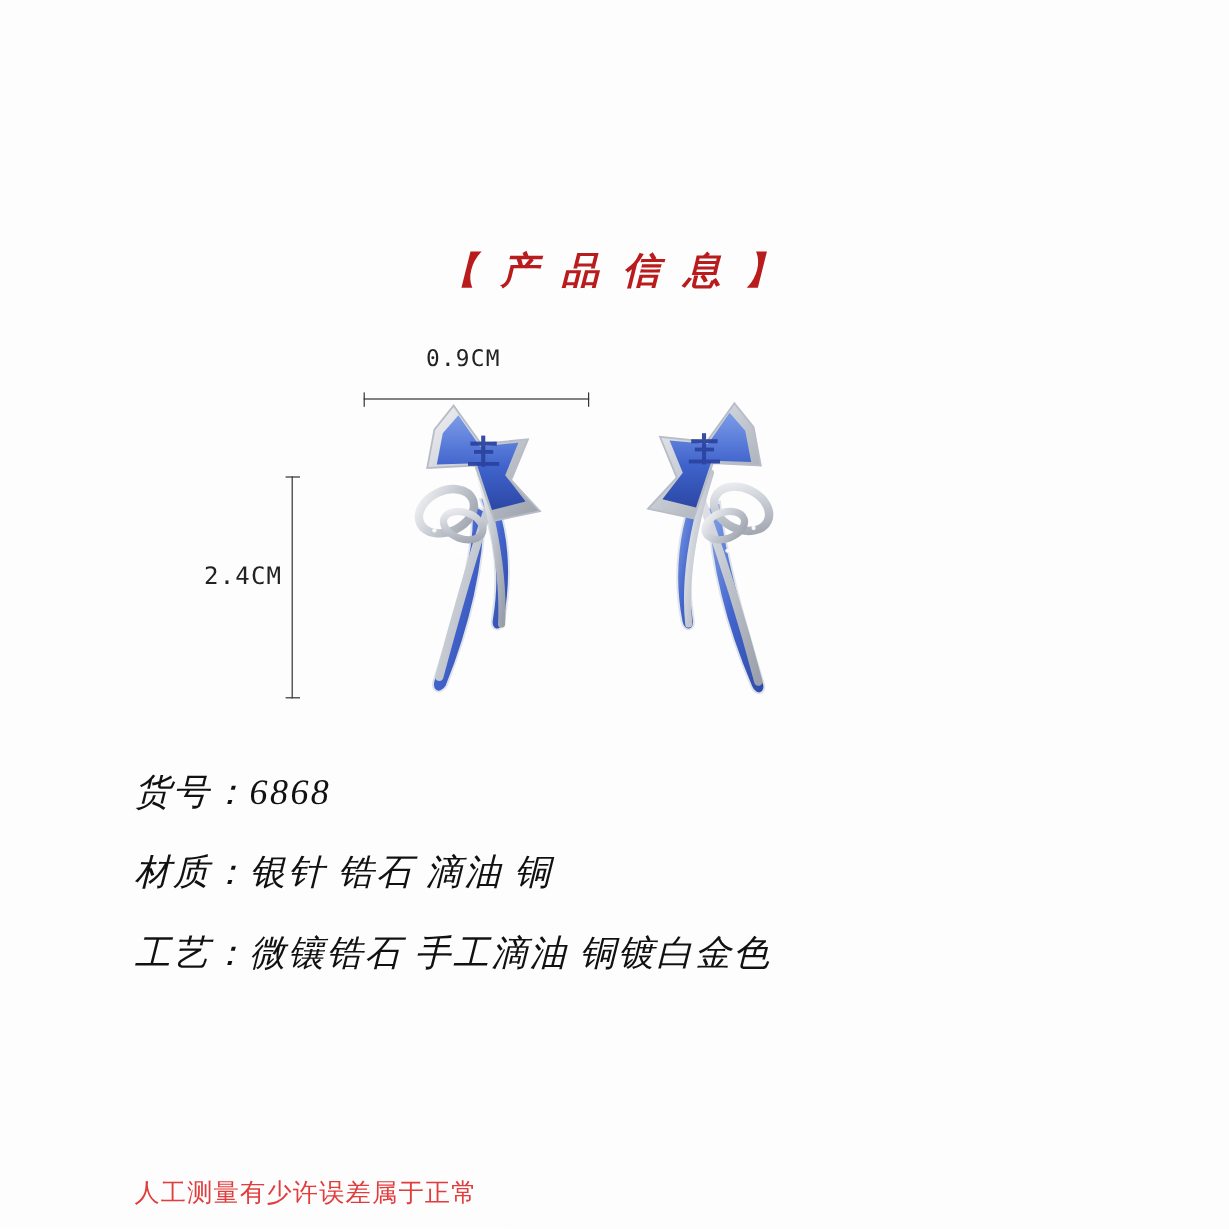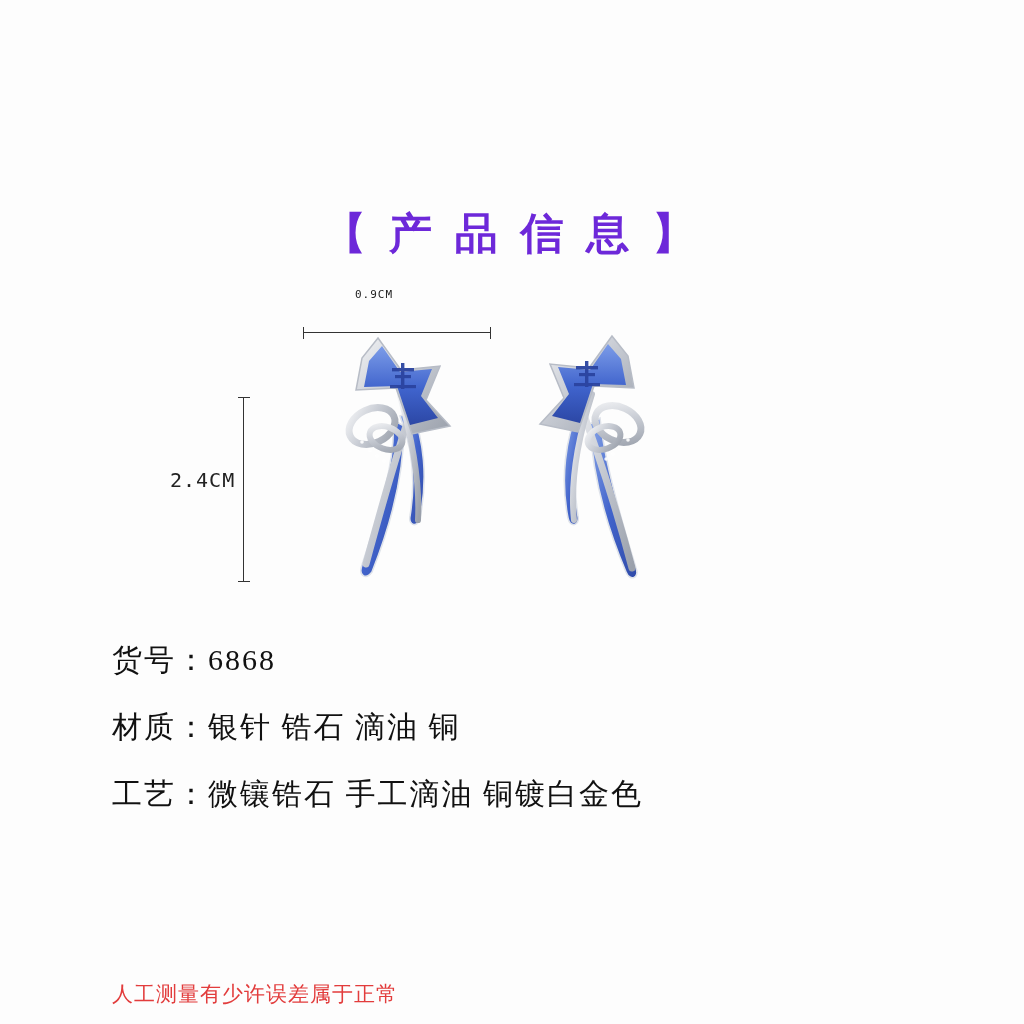--- a/index.html
+++ b/index.html
@@ -24,32 +24,33 @@
 
   
   .title {
     position: absolute;
     top: 205px;
     left: 0;
     width: 1024px;
     text-align: center;
     font-family: "Liberation Serif", serif;
     font-weight: bold;
-    font-size: 43px;
+    font-size: 31px;
     letter-spacing: 6px;
-    color: #6d28d9;
+    color: #b91c1c;
+    font-style: italic;
   }
 
   
   .width-label {
     position: absolute;
     top: 288px;
     left: 355px;
     font-family: "DejaVu Sans Mono", monospace;
-    font-size: 11px;
+    font-size: 19px;
     color: #222;
     letter-spacing: 1px;
     text-align: center;
   }
   .width-rule {
     position: absolute;
     top: 327px;
     left: 303px;
     width: 188px;
     height: 12px;
@@ -124,20 +125,21 @@
     left: 112px;
     width: 820px;
   }
   .spec-row {
     font-family: "Liberation Serif", serif;
     font-size: 30px;
     color: #111;
     margin-bottom: 26px;
     letter-spacing: 2px;
     white-space: nowrap;
+    font-style: italic;
   }
   .note {
     position: absolute;
     top: 980px;
     left: 112px;
     font-family: "Liberation Serif", serif;
     font-size: 21px;
     color: #e23c3c;
     letter-spacing: 1px;
   }

